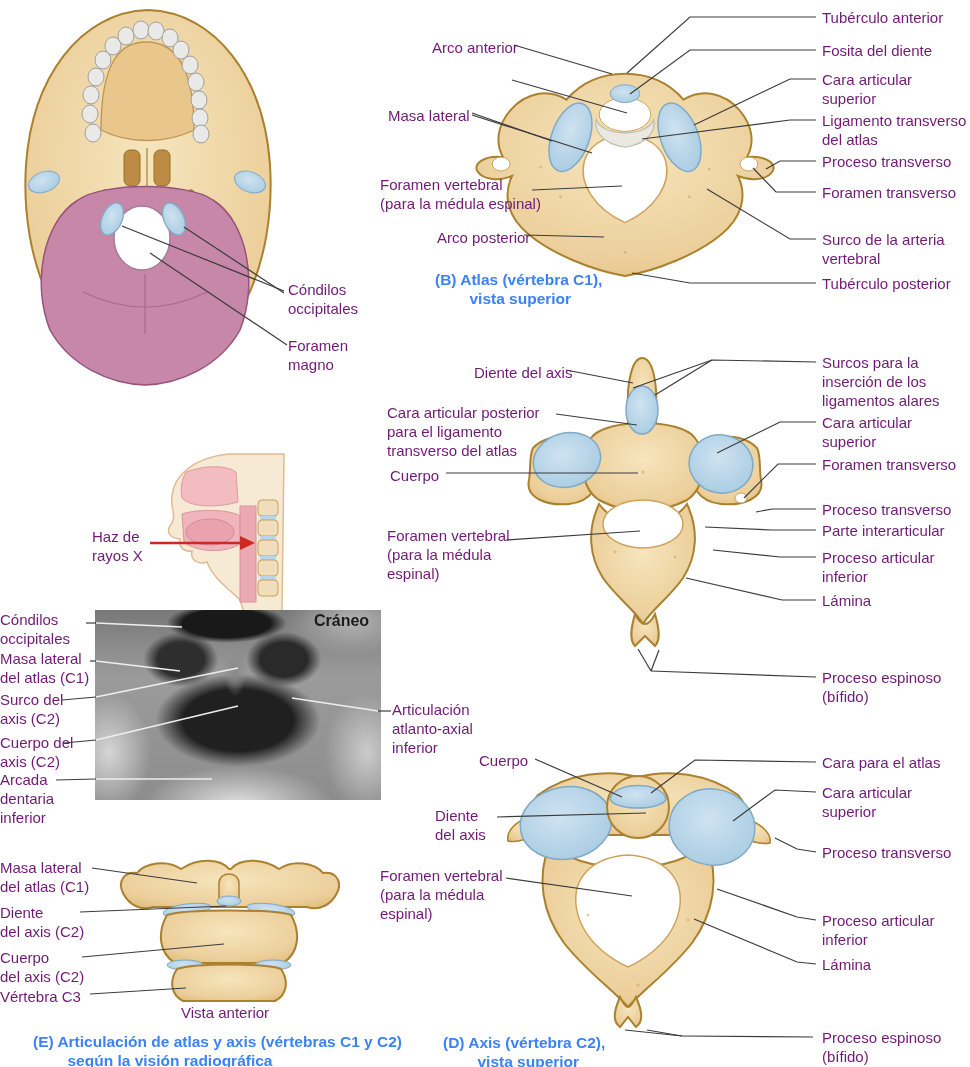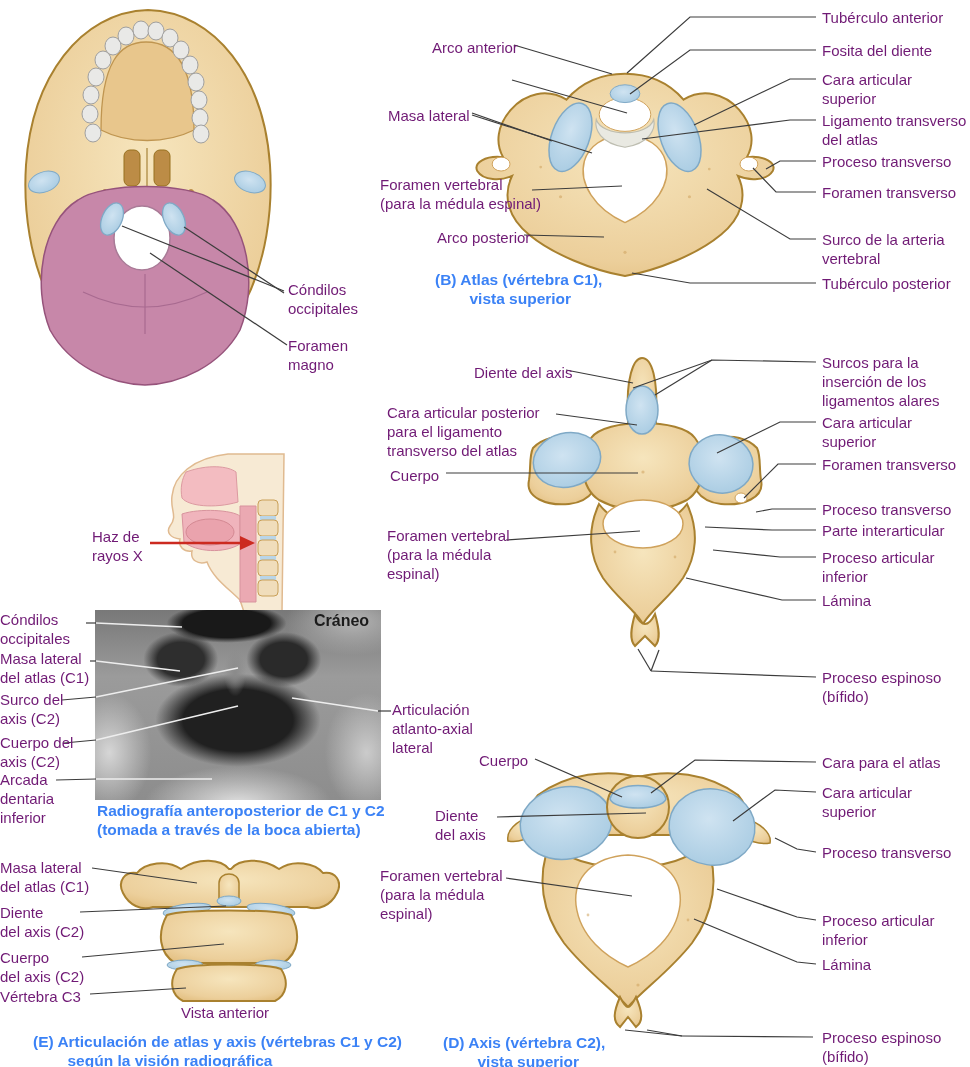--- a/index.html
+++ b/index.html
@@ -325,23 +325,21 @@
 del atlas (C1)</div>
   <div class="lbl" style="left:0px;top:690px">Surco del
 axis (C2)</div>
   <div class="lbl" style="left:0px;top:733px">Cuerpo del
 axis (C2)</div>
   <div class="lbl" style="left:0px;top:770px">Arcada
 dentaria
 inferior</div>
   <div class="lbl" style="left:392px;top:700px">Articulación
 atlanto-axial
-lateral</div>
-  <div class="cap" style="left:97px;top:801px">Radiografía anteroposterior de C1 y C2
-(tomada a través de la boca abierta)</div>
+inferior</div>
 
   <div class="lbl" style="left:0px;top:858px">Masa lateral
 del atlas (C1)</div>
   <div class="lbl" style="left:0px;top:903px">Diente
 del axis (C2)</div>
   <div class="lbl" style="left:0px;top:948px">Cuerpo
 del axis (C2)</div>
   <div class="lbl" style="left:0px;top:987px">Vértebra C3</div>
   <div class="lbl" style="left:181px;top:1003px">Vista anterior</div>
   <div class="cap" style="left:33px;top:1032px">(E) Articulación de atlas y axis (vértebras C1 y C2)

